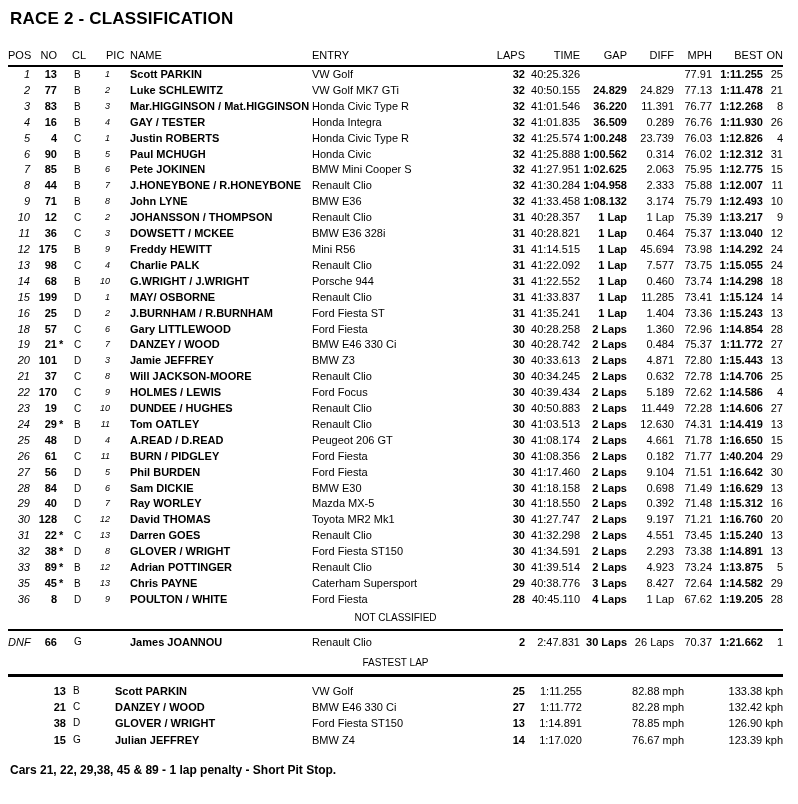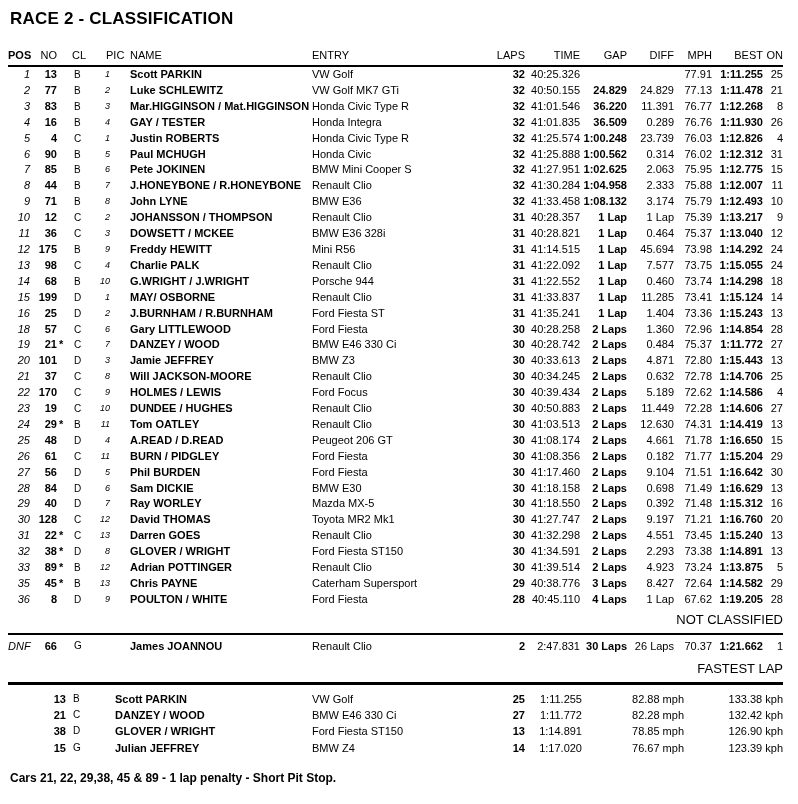--- a/index.html
+++ b/index.html
@@ -21,29 +21,29 @@
   .c-name{padding-left:20px;font-weight:bold;}
   .c-entry{}
   .c-laps{text-align:right;font-weight:bold;}
   .c-time{text-align:right;}
   .c-gap{text-align:right;font-weight:bold;}
   .c-diff{text-align:right;}
   .c-mph{text-align:right;}
   .c-best{text-align:right;font-weight:bold;}
   .c-on{text-align:right;}
 
-  th.h-pos{text-align:left;font-weight:bold;}
+  th.h-pos{text-align:left;}
   th.h-no{text-align:right;}
   th.h-cl{text-align:left;padding-left:5px;}
   th.h-pic{text-align:left;padding-left:13px;}
   th.h-name{text-align:left;padding-left:20px;}
   th.h-entry{text-align:left;}
   th.h-laps,th.h-time,th.h-gap,th.h-diff,th.h-mph,th.h-best,th.h-on{text-align:right;}
 
-  .section-label{width:775px;text-align:right;font-size:13px;margin:4px 0 6px 0;}
+  .section-label{width:775px;text-align:center;font-size:10px;margin:4px 0 6px 0;}
   .dnf-table{border-top:2px solid #000;}
   .dnf-table td{height:22px;line-height:22px;}
   .fl-table{border-top:3px solid #000;}
   .fl-table td{height:16.3px;line-height:16.3px;}
   .fl-table tr:first-child td{padding-top:6px;}
   .f-no{text-align:right;font-weight:bold;}
   .f-cl{padding-left:7px;font-size:10px;}
   .f-name{padding-left:25px;font-weight:bold;}
   .f-entry{}
   .f-lap{text-align:right;font-weight:bold;}
@@ -486,21 +486,21 @@
           <td class="c-star"></td>
           <td class="c-cl">C</td>
           <td class="c-pic">11</td>
           <td class="c-name">BURN / PIDGLEY</td>
           <td class="c-entry">Ford Fiesta</td>
           <td class="c-laps">30</td>
           <td class="c-time">41:08.356</td>
           <td class="c-gap">2 Laps</td>
           <td class="c-diff">0.182</td>
           <td class="c-mph">71.77</td>
-          <td class="c-best">1:15.204</td>
+          <td class="c-best">1:40.204</td>
           <td class="c-on">29</td>
         </tr>
         <tr>
           <td class="c-pos">27</td>
           <td class="c-no">56</td>
           <td class="c-star"></td>
           <td class="c-cl">D</td>
           <td class="c-pic">5</td>
           <td class="c-name">Phil BURDEN</td>
           <td class="c-entry">Ford Fiesta</td>

